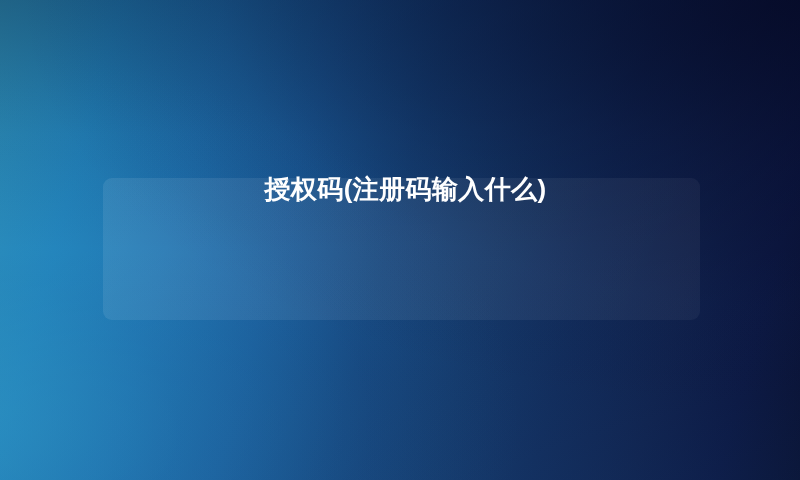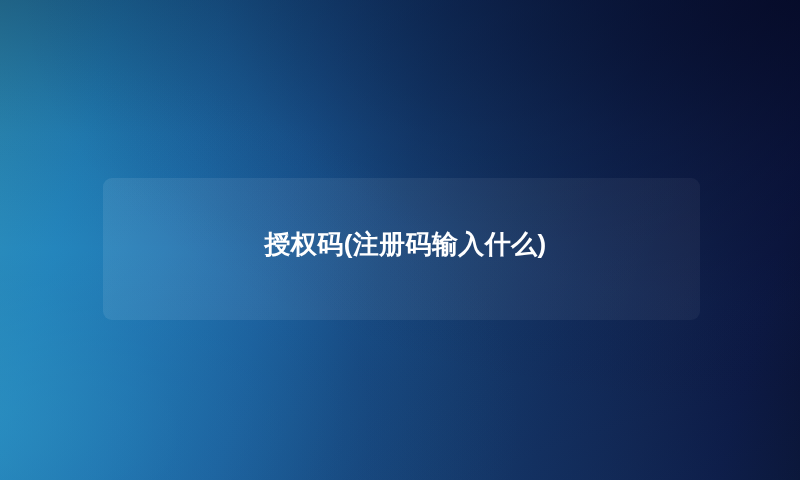--- a/index.html
+++ b/index.html
@@ -82,21 +82,20 @@
     left: 103px;
     top: 178px;
     width: 597px;
     height: 142px;
     border-radius: 9px;
     background: linear-gradient(100deg,
         rgba(255, 255, 255, 0.085) 0%,
         rgba(255, 255, 255, 0.065) 45%,
         rgba(255, 255, 255, 0.042) 100%);
     display: flex;
-    align-items: center;
     justify-content: center;
     box-sizing: border-box;
     padding-left: 8px;
   }
 
   .title-text {
     margin: 0;
     font-size: 26px;
     font-weight: bold;
     line-height: 1.2;

